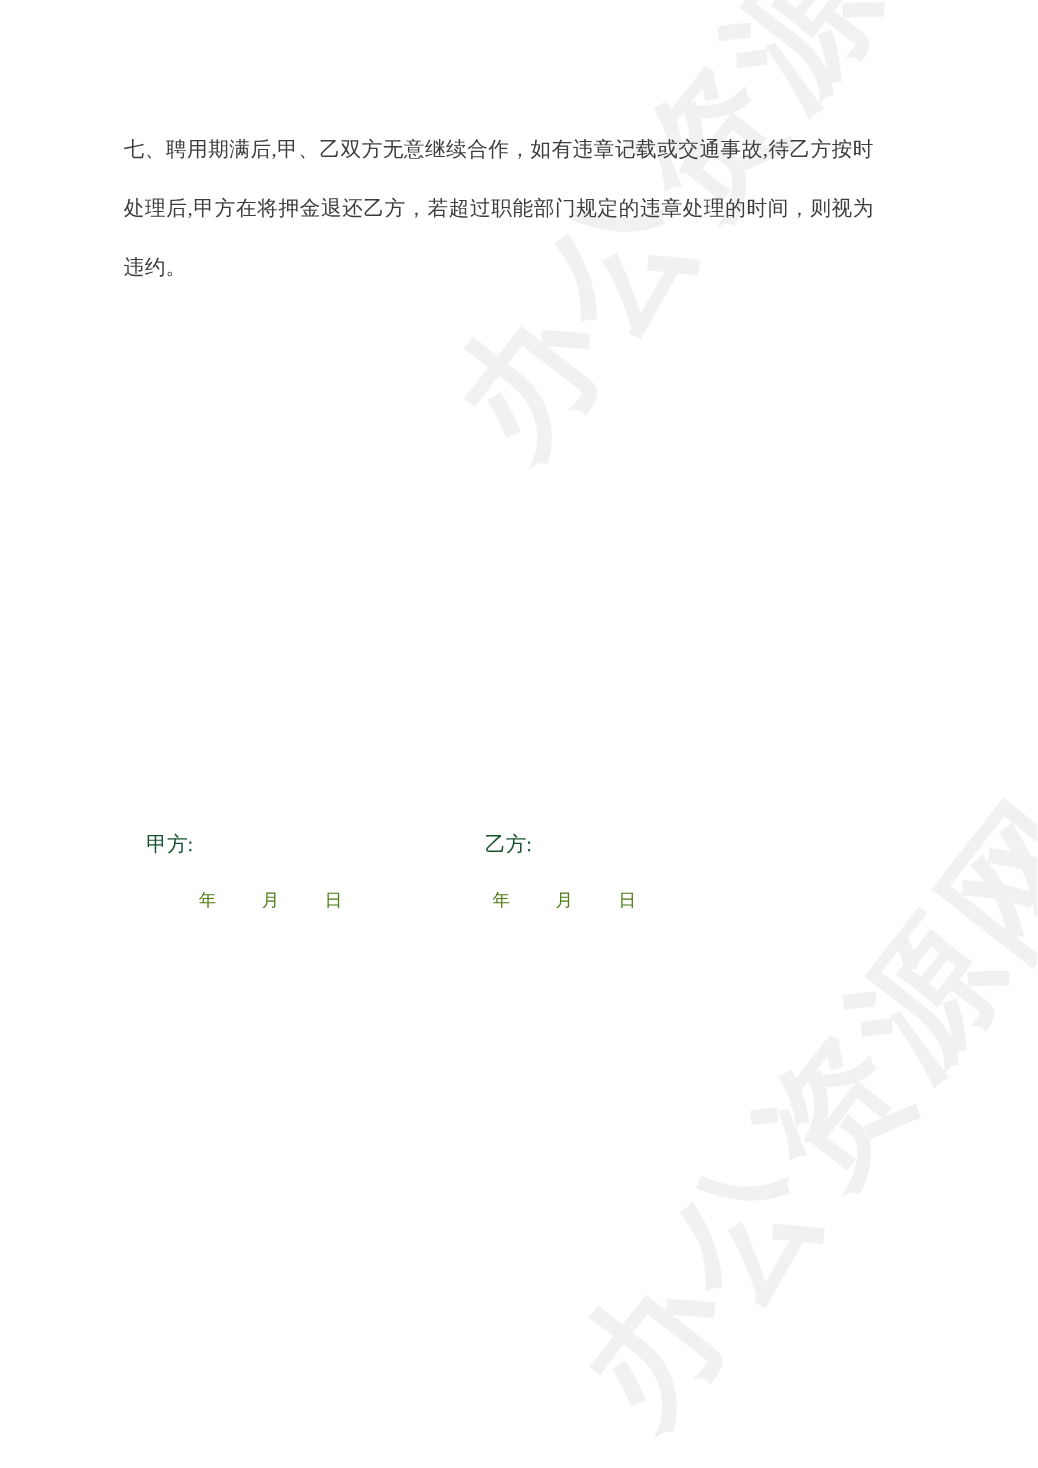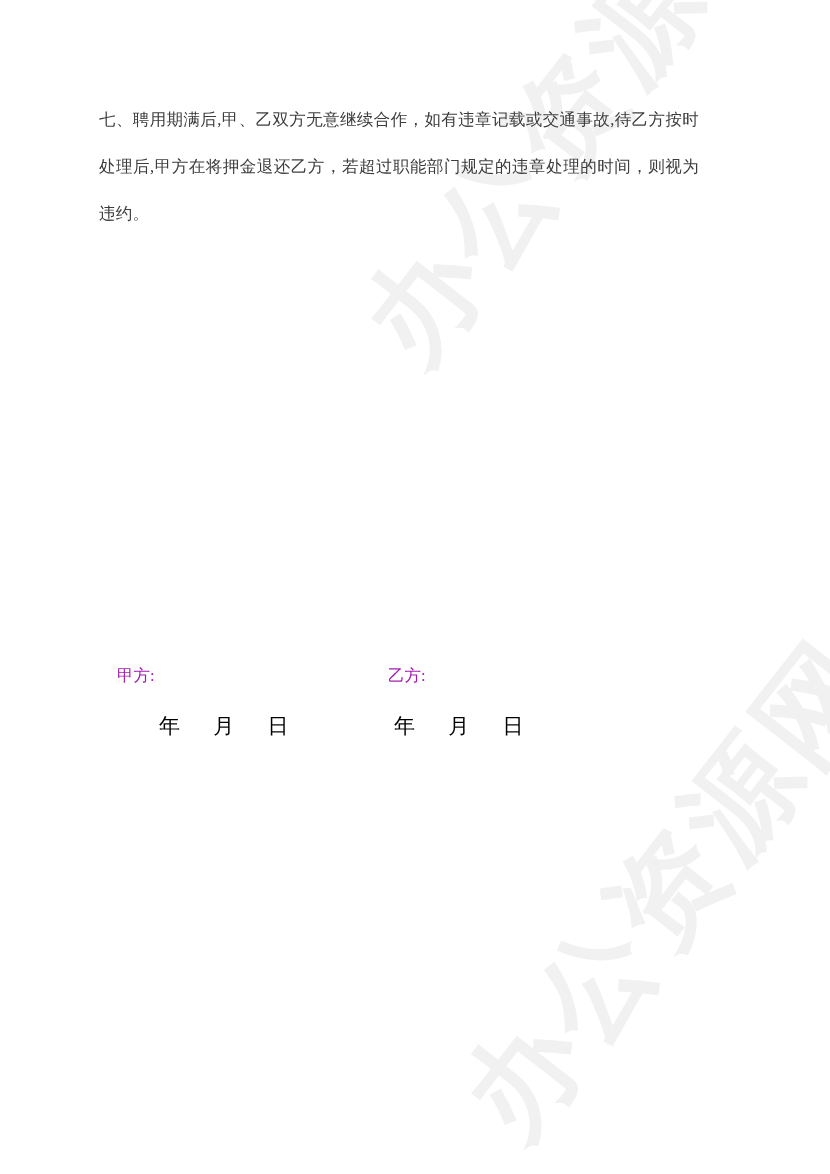--- a/index.html
+++ b/index.html
@@ -78,41 +78,42 @@
     left: 117px;
     top: 665px;
     width: 600px;
     z-index: 1;
   }
 
   .sig-row {
     position: relative;
     height: 47px;
     font-size: 16.5px;
-    color: #a21caf;
+    color: #14532d;
     text-align: center;
   }
 
   .sig-party-a {
     position: absolute;
     left: 0px;
     top: 0px;
   }
 
   .sig-party-b {
     position: absolute;
     left: 271px;
     top: 0px;
   }
 
   .date-row {
     position: relative;
     height: 47px;
-    font-size: 21px;
-    color: #000000;
+    font-size: 14px;
+    color: #4d7c0f;
+    font-family: Liberation Mono, monospace;
   }
 
   .date-a {
     position: absolute;
     left: 42px;
     top: 0px;
     letter-spacing: 14px;
   }
 
   .date-b {

